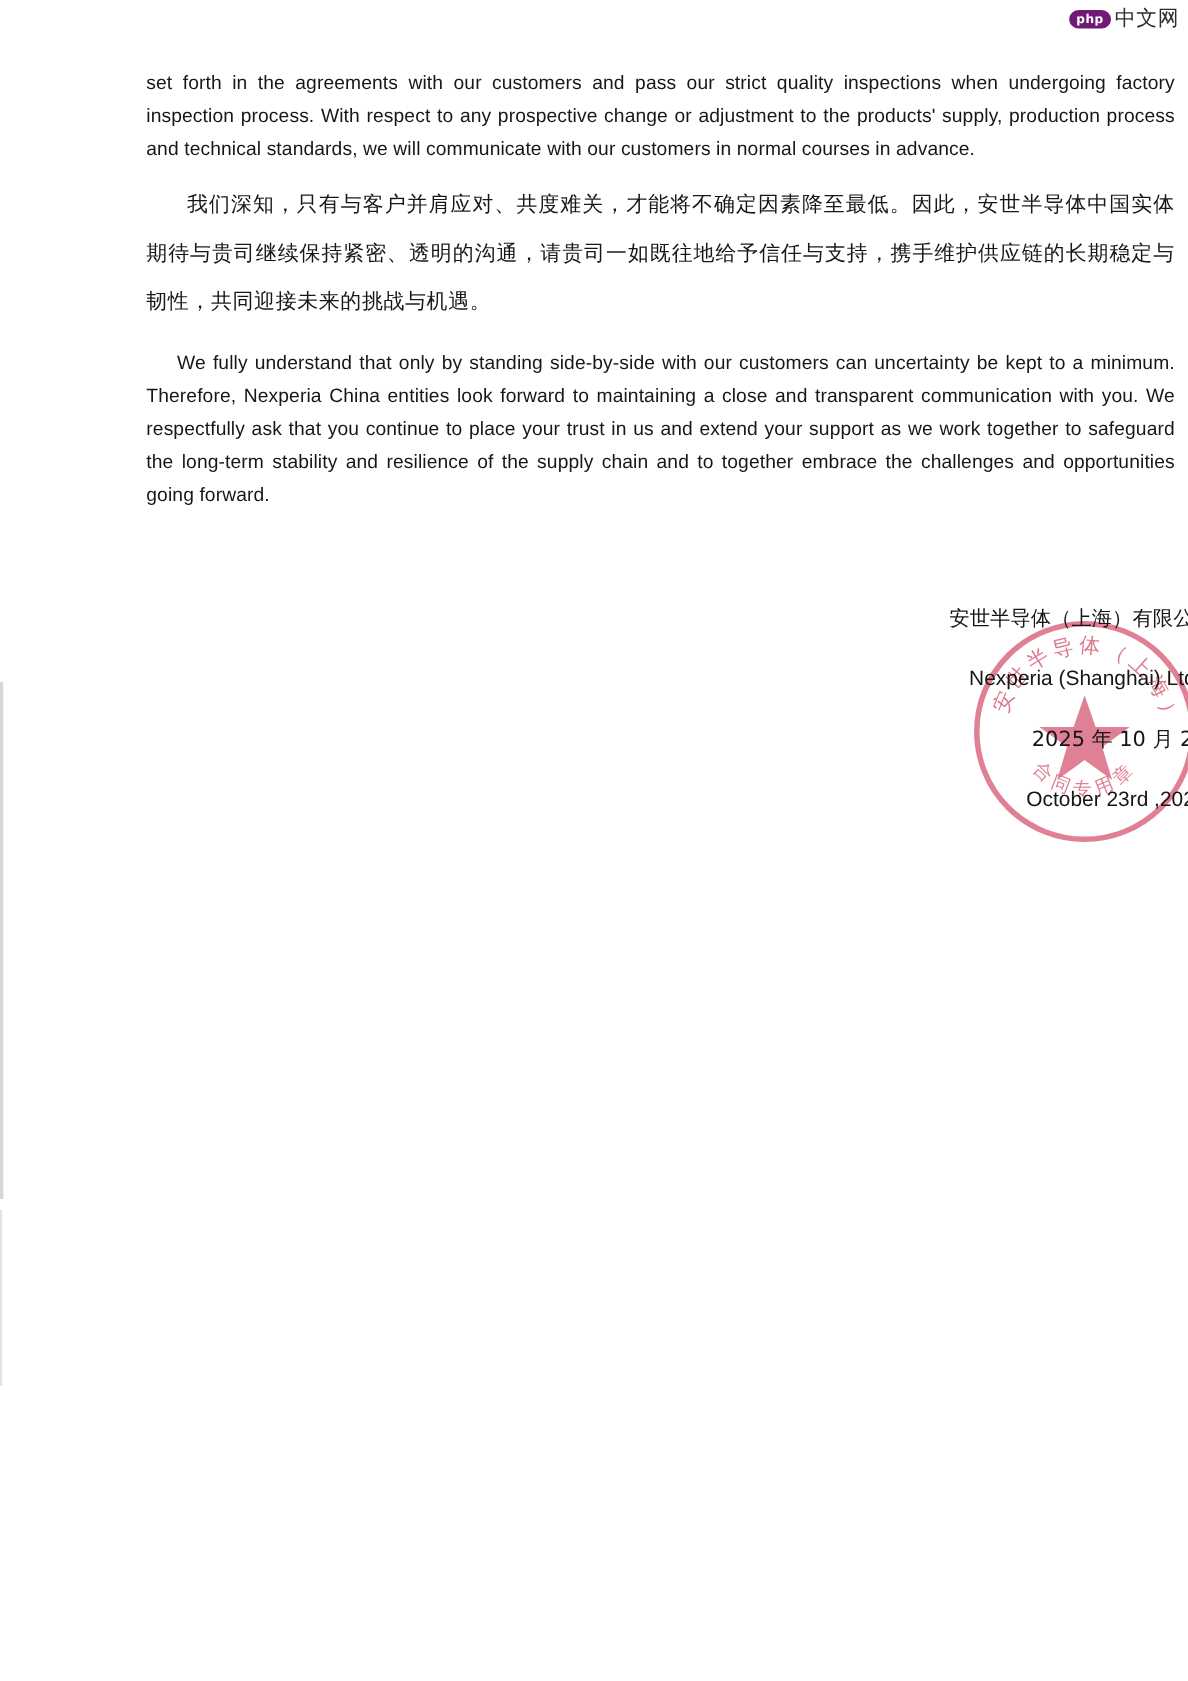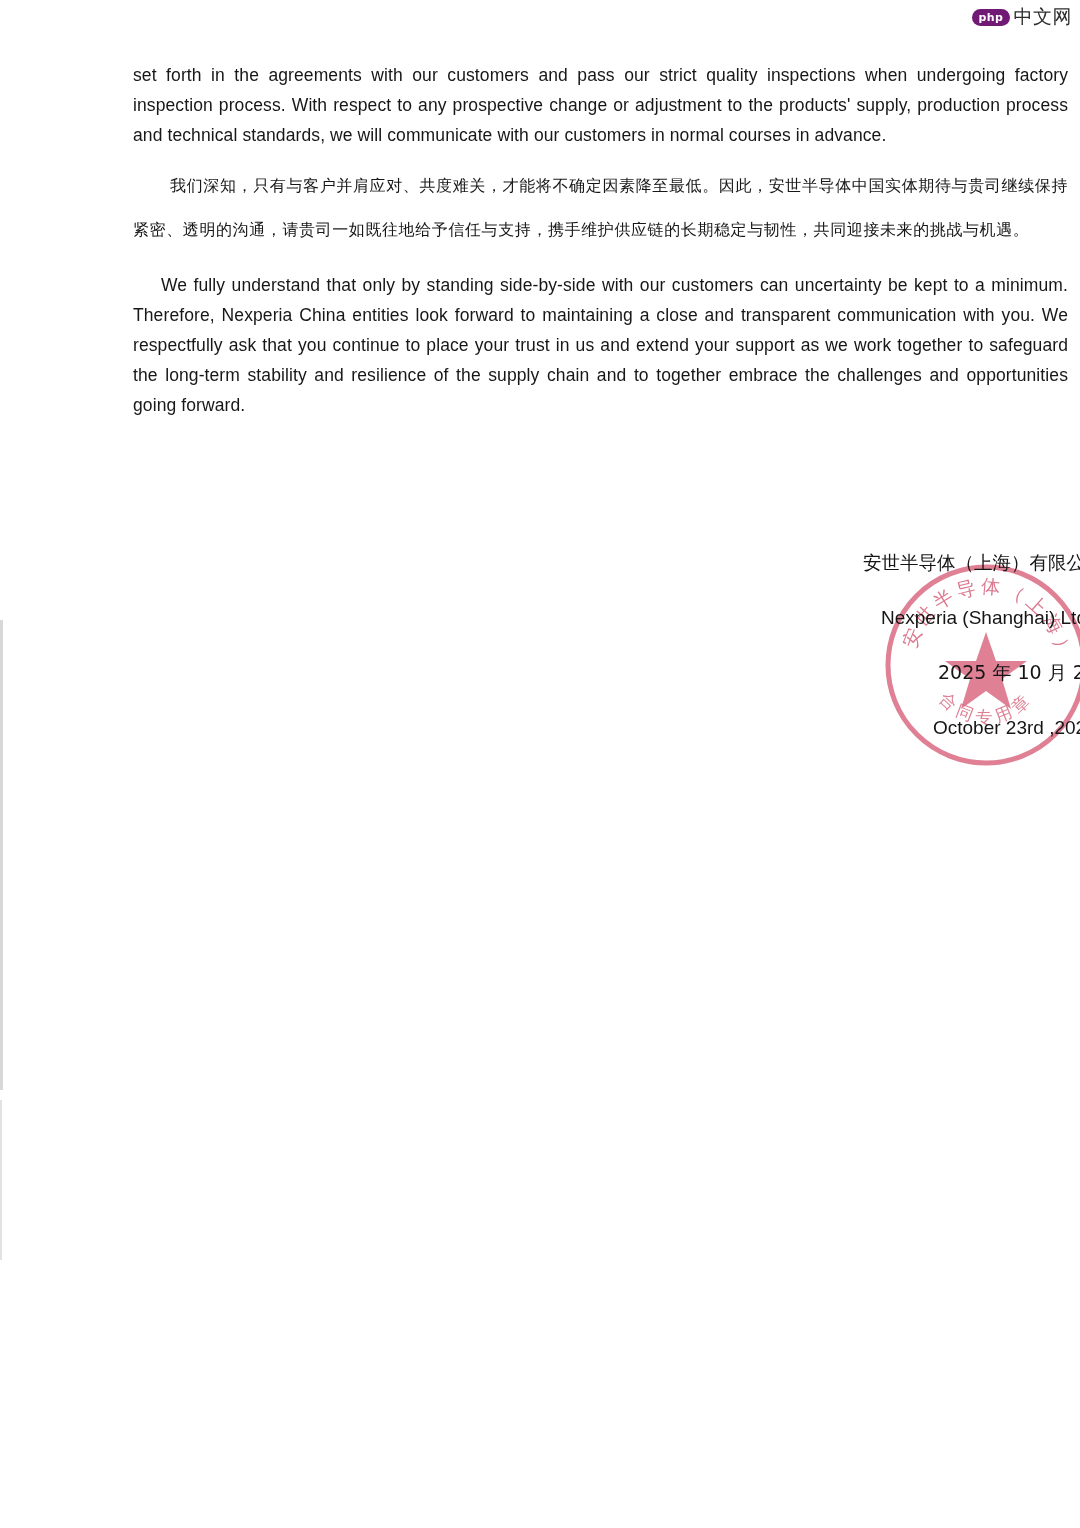--- a/index.html
+++ b/index.html
@@ -78,21 +78,21 @@
     text-align: justify;
     text-justify: inter-word;
     color: #171717;
   }
   p.para.en {
     font-family: "Liberation Sans", sans-serif;
     letter-spacing: 0.1px;
   }
   p.para.cn {
     font-family: "DejaVu Sans", sans-serif;
-    font-size: 16px;
+    font-size: 19px;
     line-height: 44px;
     text-indent: 37px;
     letter-spacing: 0.6px;
   }
   p.indent-en {
     text-indent: 28px;
   }
   .gap-1 { height: 10px; }
   .gap-2 { height: 14px; }
 

